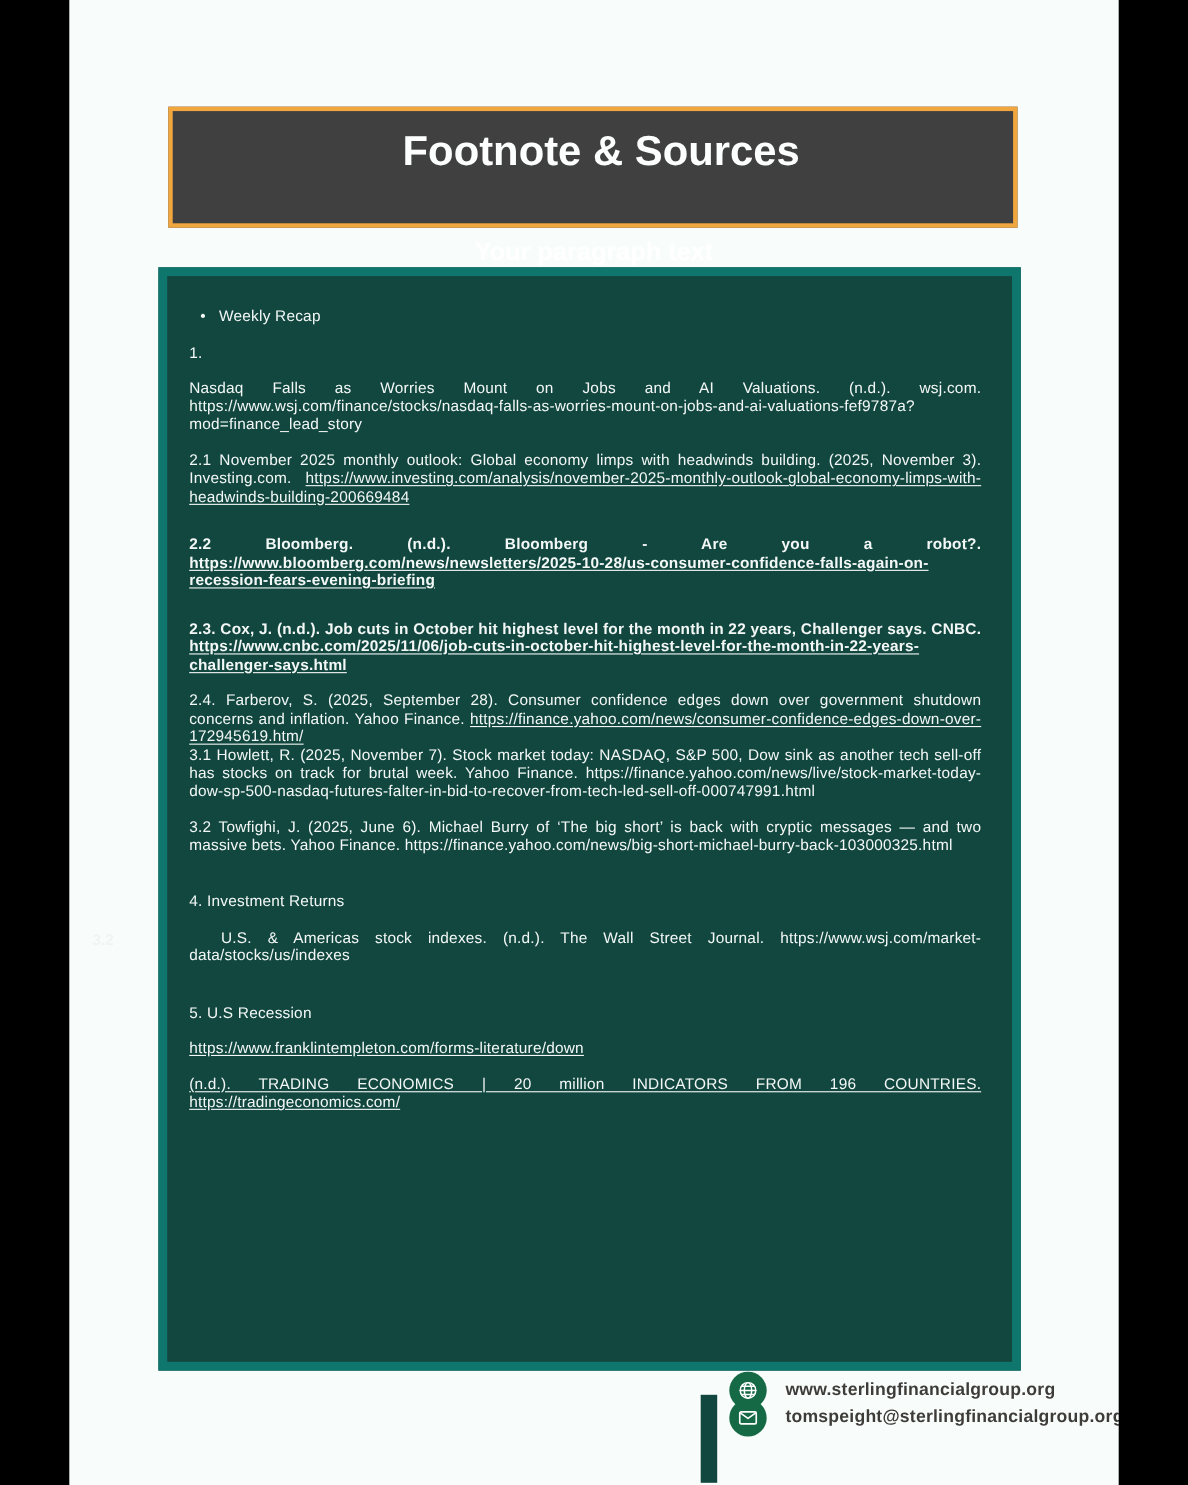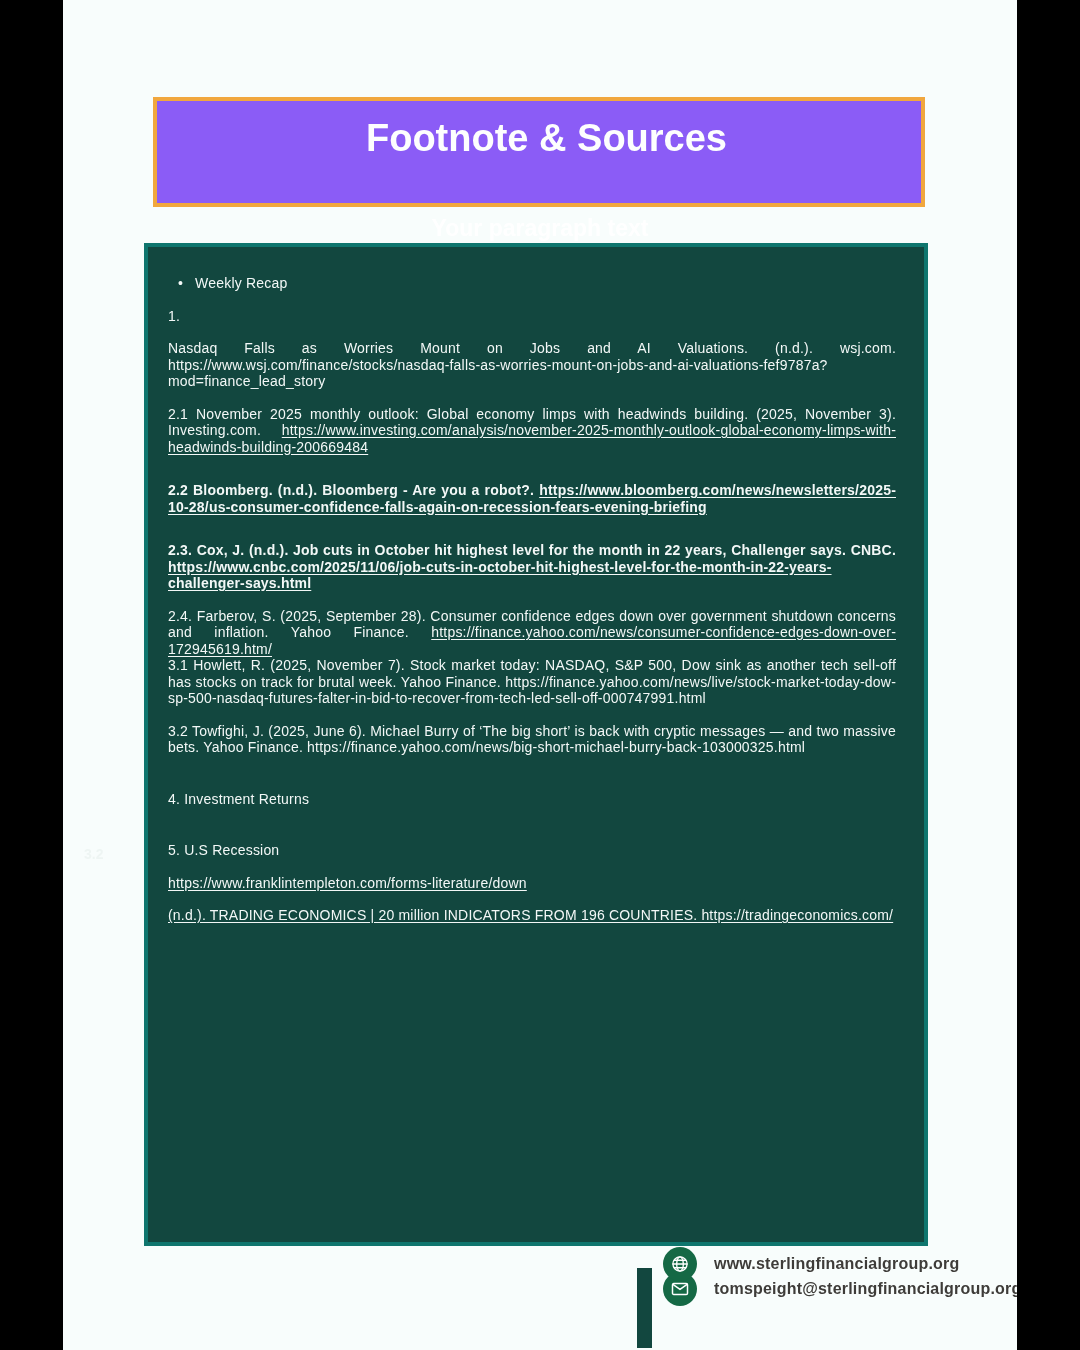--- a/index.html
+++ b/index.html
@@ -7,35 +7,35 @@
     width:1080px;height:1350px;position:relative;overflow:hidden;
     background:#f8fdfc;
     font-family:"Liberation Sans", sans-serif;
   }
   .edge-bar{position:absolute;top:0;width:63px;height:1350px;background:#000;z-index:20;}
   .edge-bar.left{left:0;}
   .edge-bar.right{right:0;}
 
   .title-box{
     position:absolute;left:153px;top:97px;width:772px;height:110px;
-    background:#8b5cf6;border:4px solid #f1a73e;box-sizing:border-box;z-index:2;padding-left:15px;
+    background:#404040;border:4px solid #f1a73e;box-sizing:border-box;z-index:2;padding-left:15px;
   }
   .title-box h1{
     margin:0;padding-top:16px;text-align:center;
     color:#fdfefe;font-size:38px;font-weight:800;letter-spacing:0px;
   }
 
   .placeholder-text{
     position:absolute;left:0;top:215px;width:1080px;text-align:center;
     color:#ffffff;font-weight:700;font-size:23px;z-index:6;pointer-events:none;
   }
 
   .content-box{
     position:absolute;left:144px;top:243px;width:784px;height:1003px;
-    background:#12473f;border:4px solid #0f766e;box-sizing:border-box;z-index:3;
+    background:#12473f;border:8px solid #0f766e;box-sizing:border-box;z-index:3;
     padding:28px 28px 0 20px;color:#f3f8f7;
   }
   .block{
     margin:0;font-size:14px;line-height:16.5px;letter-spacing:0.2px;
     overflow-wrap:anywhere;hyphens:none;
   }
   .a-justify{text-align:justify;}
   .a-left{text-align:left;}
   .g-0{margin-top:0;}
   .g-1{margin-top:16px;}
@@ -87,20 +87,21 @@
       <p class="block a-left g-0 bullet"><span class="dot">•</span><span>Weekly Recap</span></p>
       <p class="block a-left g-1"><span>1.</span></p>
       <p class="block a-justify g-1"><span>Nasdaq Falls as Worries Mount on Jobs and AI Valuations. (n.d.). wsj.com. https://www.wsj.com/finance/stocks/nasdaq-falls-as-worries-mount-on-jobs-and-ai-valuations-fef9787a?mod=finance_lead_story</span></p>
       <p class="block a-justify g-1"><span>2.1 November 2025 monthly outlook: Global economy limps with headwinds building. (2025, November 3). Investing.com. </span><span class="u">https://www.investing.com/analysis/november-2025-monthly-outlook-global-economy-limps-with-headwinds-building-200669484</span></p>
       <p class="block a-justify g-2"><span>2.2 Bloomberg. (n.d.). Bloomberg - Are you a robot?. </span><span class="u">https://www.bloomberg.com/news/newsletters/2025-10-28/us-consumer-confidence-falls-again-on-recession-fears-evening-briefing</span></p>
       <p class="block a-justify g-2"><span>2.3. Cox, J. (n.d.). Job cuts in October hit highest level for the month in 22 years, Challenger says. CNBC. </span><span class="u">https://www.cnbc.com/2025/11/06/job-cuts-in-october-hit-highest-level-for-the-month-in-22-years-challenger-says.html</span></p>
       <p class="block a-justify g-1"><span>2.4. Farberov, S. (2025, September 28). Consumer confidence edges down over government shutdown concerns and inflation. Yahoo Finance. </span><span class="u">https://finance.yahoo.com/news/consumer-confidence-edges-down-over-172945619.htm/</span></p>
       <p class="block a-justify g-0"><span>3.1 Howlett, R. (2025, November 7). Stock market today: NASDAQ, S&amp;P 500, Dow sink as another tech sell-off has stocks on track for brutal week. Yahoo Finance. https://finance.yahoo.com/news/live/stock-market-today-dow-sp-500-nasdaq-futures-falter-in-bid-to-recover-from-tech-led-sell-off-000747991.html</span></p>
       <p class="block a-justify g-1"><span>3.2  Towfighi, J. (2025, June 6). Michael Burry of ‘The big short’ is back with cryptic messages — and two massive bets. Yahoo Finance. https://finance.yahoo.com/news/big-short-michael-burry-back-103000325.html</span></p>
       <p class="block a-left g-3"><span>4. Investment Returns</span></p>
+      <p class="block a-justify g-1"><span>&nbsp; U.S. &amp; Americas stock indexes. (n.d.). The Wall Street Journal. https://www.wsj.com/market-data/stocks/us/indexes</span></p>
       <p class="block a-left g-3"><span>5. U.S Recession</span></p>
       <p class="block a-left g-1"><span class="u">https://www.franklintempleton.com/forms-literature/down</span></p>
       <p class="block a-justify g-1"><span class="u">(n.d.). TRADING ECONOMICS | 20 million INDICATORS FROM 196 COUNTRIES. https://tradingeconomics.com/</span></p>
     </div>
 </div>
 
 <div class="footer-bar"></div>
 
 <div class="contact-row email">
   <span class="icon-circle">

